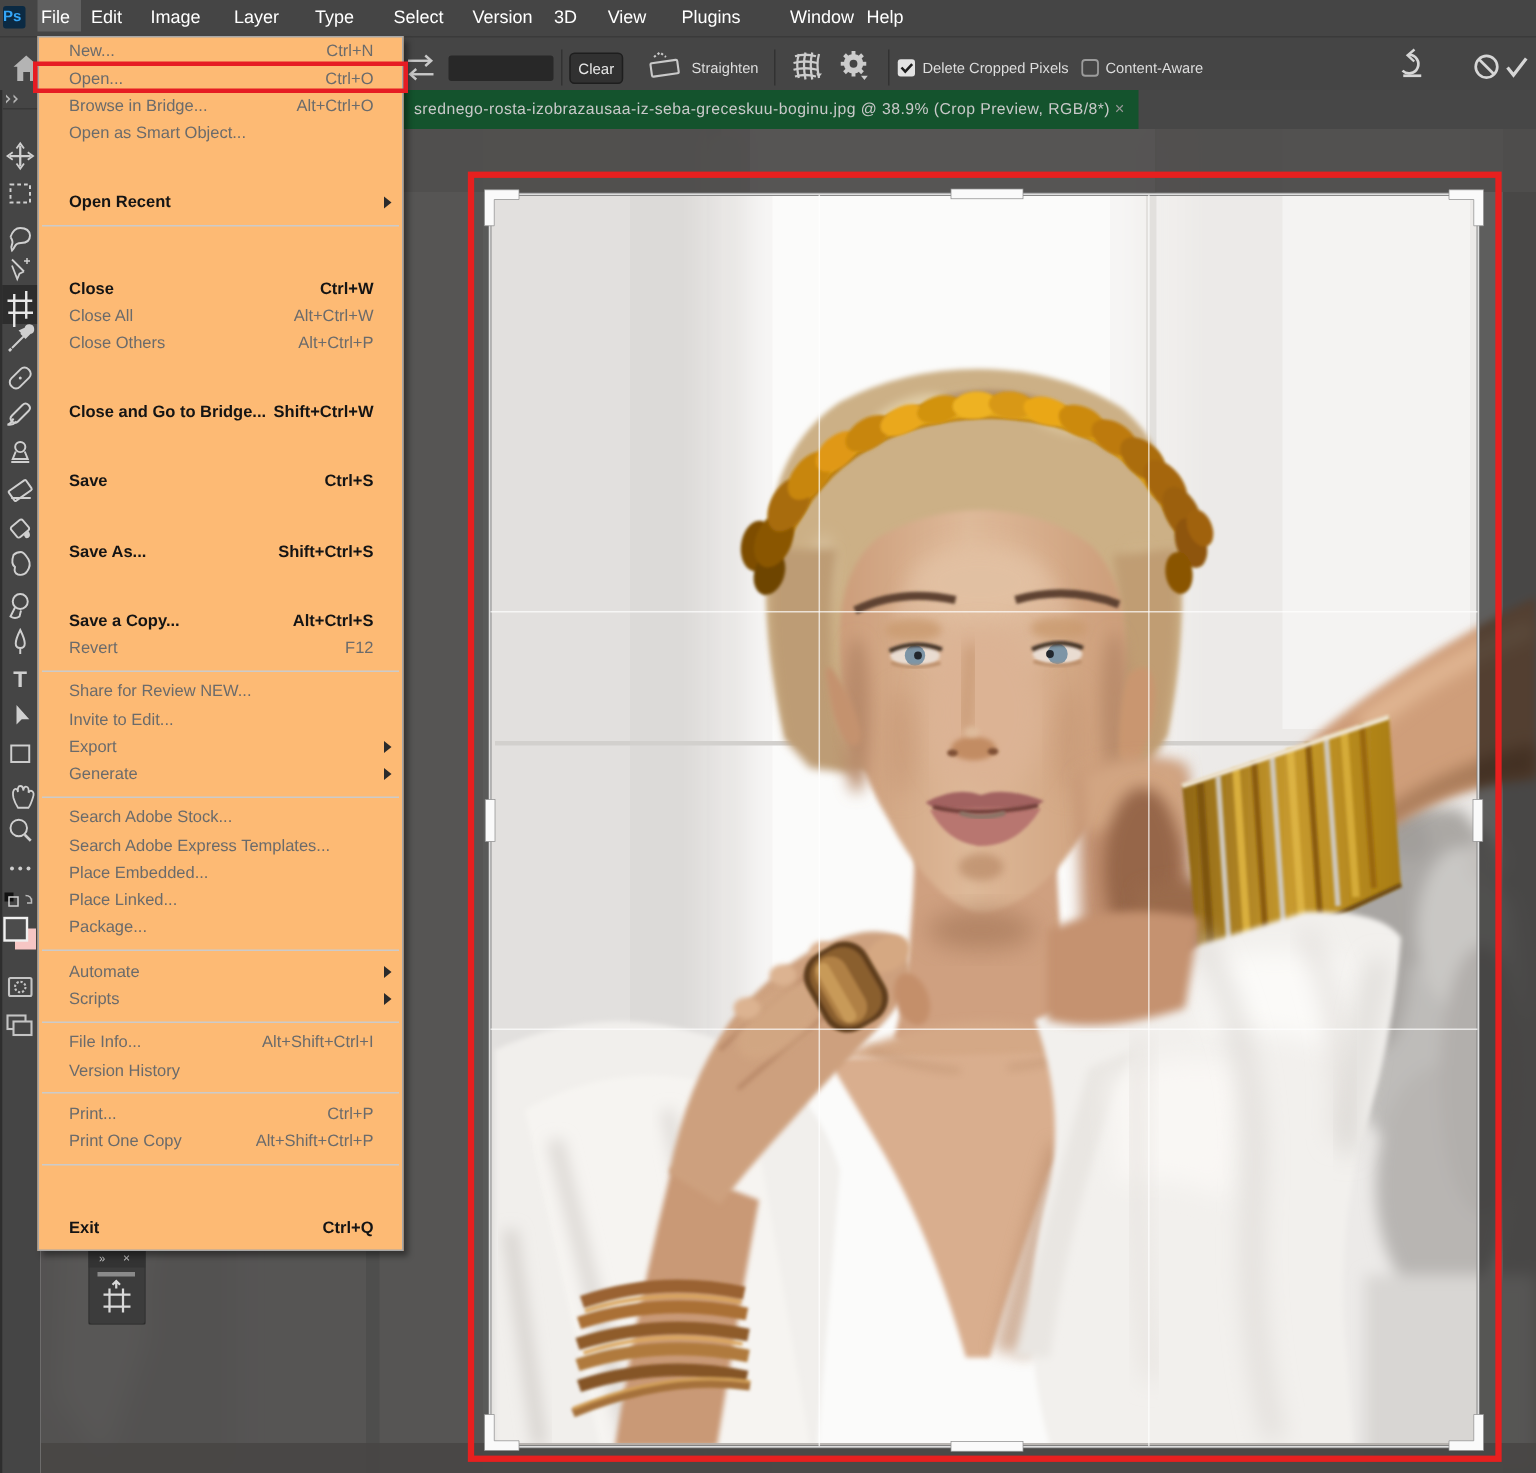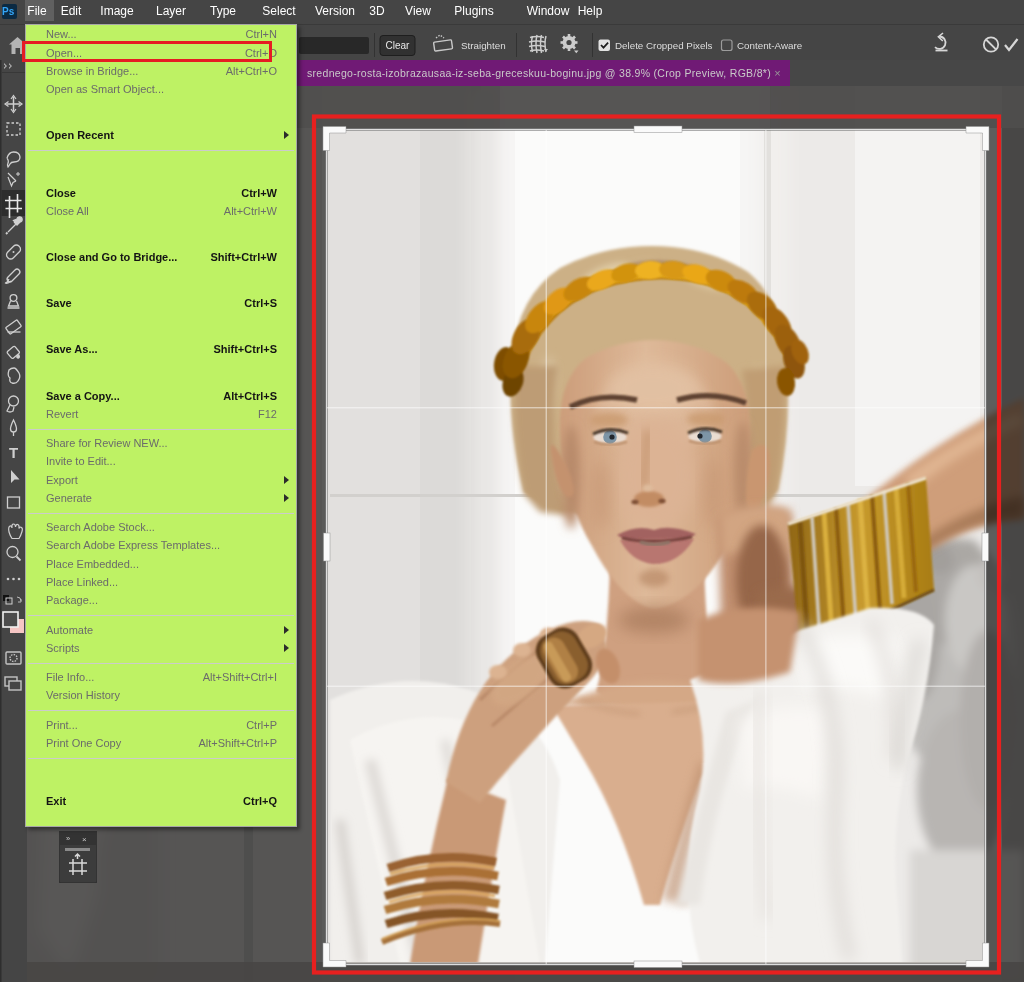--- a/index.html
+++ b/index.html
@@ -7,24 +7,24 @@
   .abs{position:absolute;}
   #stage{position:relative;width:1024px;height:982px;}
   #canvas{left:27px;top:86px;width:997px;height:896px;background:#4f4f4f;z-index:1;}
   #menubar{left:0;top:0;width:1024px;height:24px;background:#454545;z-index:5;}
   #pslogo{left:2px;top:4px;width:15px;height:15px;background:#0b2a43;border-radius:2px;
           color:#34a6f8;font-size:10px;font-weight:bold;line-height:15px;z-index:7;}
   .mitem{position:absolute;top:0;height:21px;line-height:22px;color:#ffffff;font-size:12px;transform:translateX(-50%);z-index:7;}
   #filehl{left:25px;top:0;width:29px;height:21px;background:#606060;z-index:6;}
   #optbar{left:0;top:24px;width:1024px;height:36px;background:#454545;border-top:1px solid #3a3a3a;z-index:5;}
   #tabbar{left:27px;top:60px;width:997px;height:26px;background:#474747;z-index:5;}
-  #tab{left:27px;top:60px;width:732px;height:26px;background:#701a75;color:#c9c9c9;font-size:10.5px;letter-spacing:0.3px;line-height:27px;z-index:6;white-space:nowrap;overflow:hidden;margin-left:31px;}
+  #tab{left:27px;top:60px;width:732px;height:26px;background:#14532d;color:#c9c9c9;font-size:10.5px;letter-spacing:0.3px;line-height:27px;z-index:6;white-space:nowrap;overflow:hidden;}
   #toolbar{left:0;top:60px;width:27px;height:922px;background:#454545;z-index:6;}
-  #fmenu{left:25px;top:24px;width:272px;background:#bef264;border:1px solid #a7a7a7;
-         box-shadow:3px 3px 4px rgba(0,0,0,0.4);padding-top:1px;padding-bottom:16px;z-index:10;}
+  #fmenu{left:25px;top:24px;width:244px;background:#fdba74;border:1px solid #a7a7a7;
+         box-shadow:3px 3px 4px rgba(0,0,0,0.4);padding-top:1px;padding-bottom:4px;z-index:10;}
   .mrow{position:relative;height:18.2px;font-size:11px;color:#6b6b6b;}
   .mrow .lab{position:absolute;left:20px;top:2.4px;}
   .mrow .sc{position:absolute;right:19px;top:2.4px;}
   .mrow .arr{position:absolute;right:7px;top:4.4px;width:0;height:0;
              border-left:5px solid #2b2b2b;border-top:4.5px solid transparent;border-bottom:4.5px solid transparent;}
   .mrow.b{color:#141414;font-weight:bold;margin-top:28px;}
   .msep{height:11.3px;position:relative;}
   .msep:after{content:"";position:absolute;left:2px;right:2px;top:5px;height:1px;background:#cbcbcb;}
   #redbox{left:21.5px;top:40.5px;width:250px;height:21.5px;border:3.5px solid #e61c23;z-index:11;}
   #optsvg{left:0;top:24px;z-index:6;}
@@ -482,20 +482,24 @@
       </div>
       <div class="msep"></div>
       <div class="mrow b">
         <span class="lab">Close</span>
         <span class="sc">Ctrl+W</span>
       </div>
       <div class="mrow">
         <span class="lab">Close All</span>
         <span class="sc">Alt+Ctrl+W</span>
       </div>
+      <div class="mrow">
+        <span class="lab">Close Others</span>
+        <span class="sc">Alt+Ctrl+P</span>
+      </div>
       <div class="mrow b">
         <span class="lab">Close and Go to Bridge...</span>
         <span class="sc">Shift+Ctrl+W</span>
       </div>
       <div class="mrow b">
         <span class="lab">Save</span>
         <span class="sc">Ctrl+S</span>
       </div>
       <div class="mrow b">
         <span class="lab">Save As...</span>

